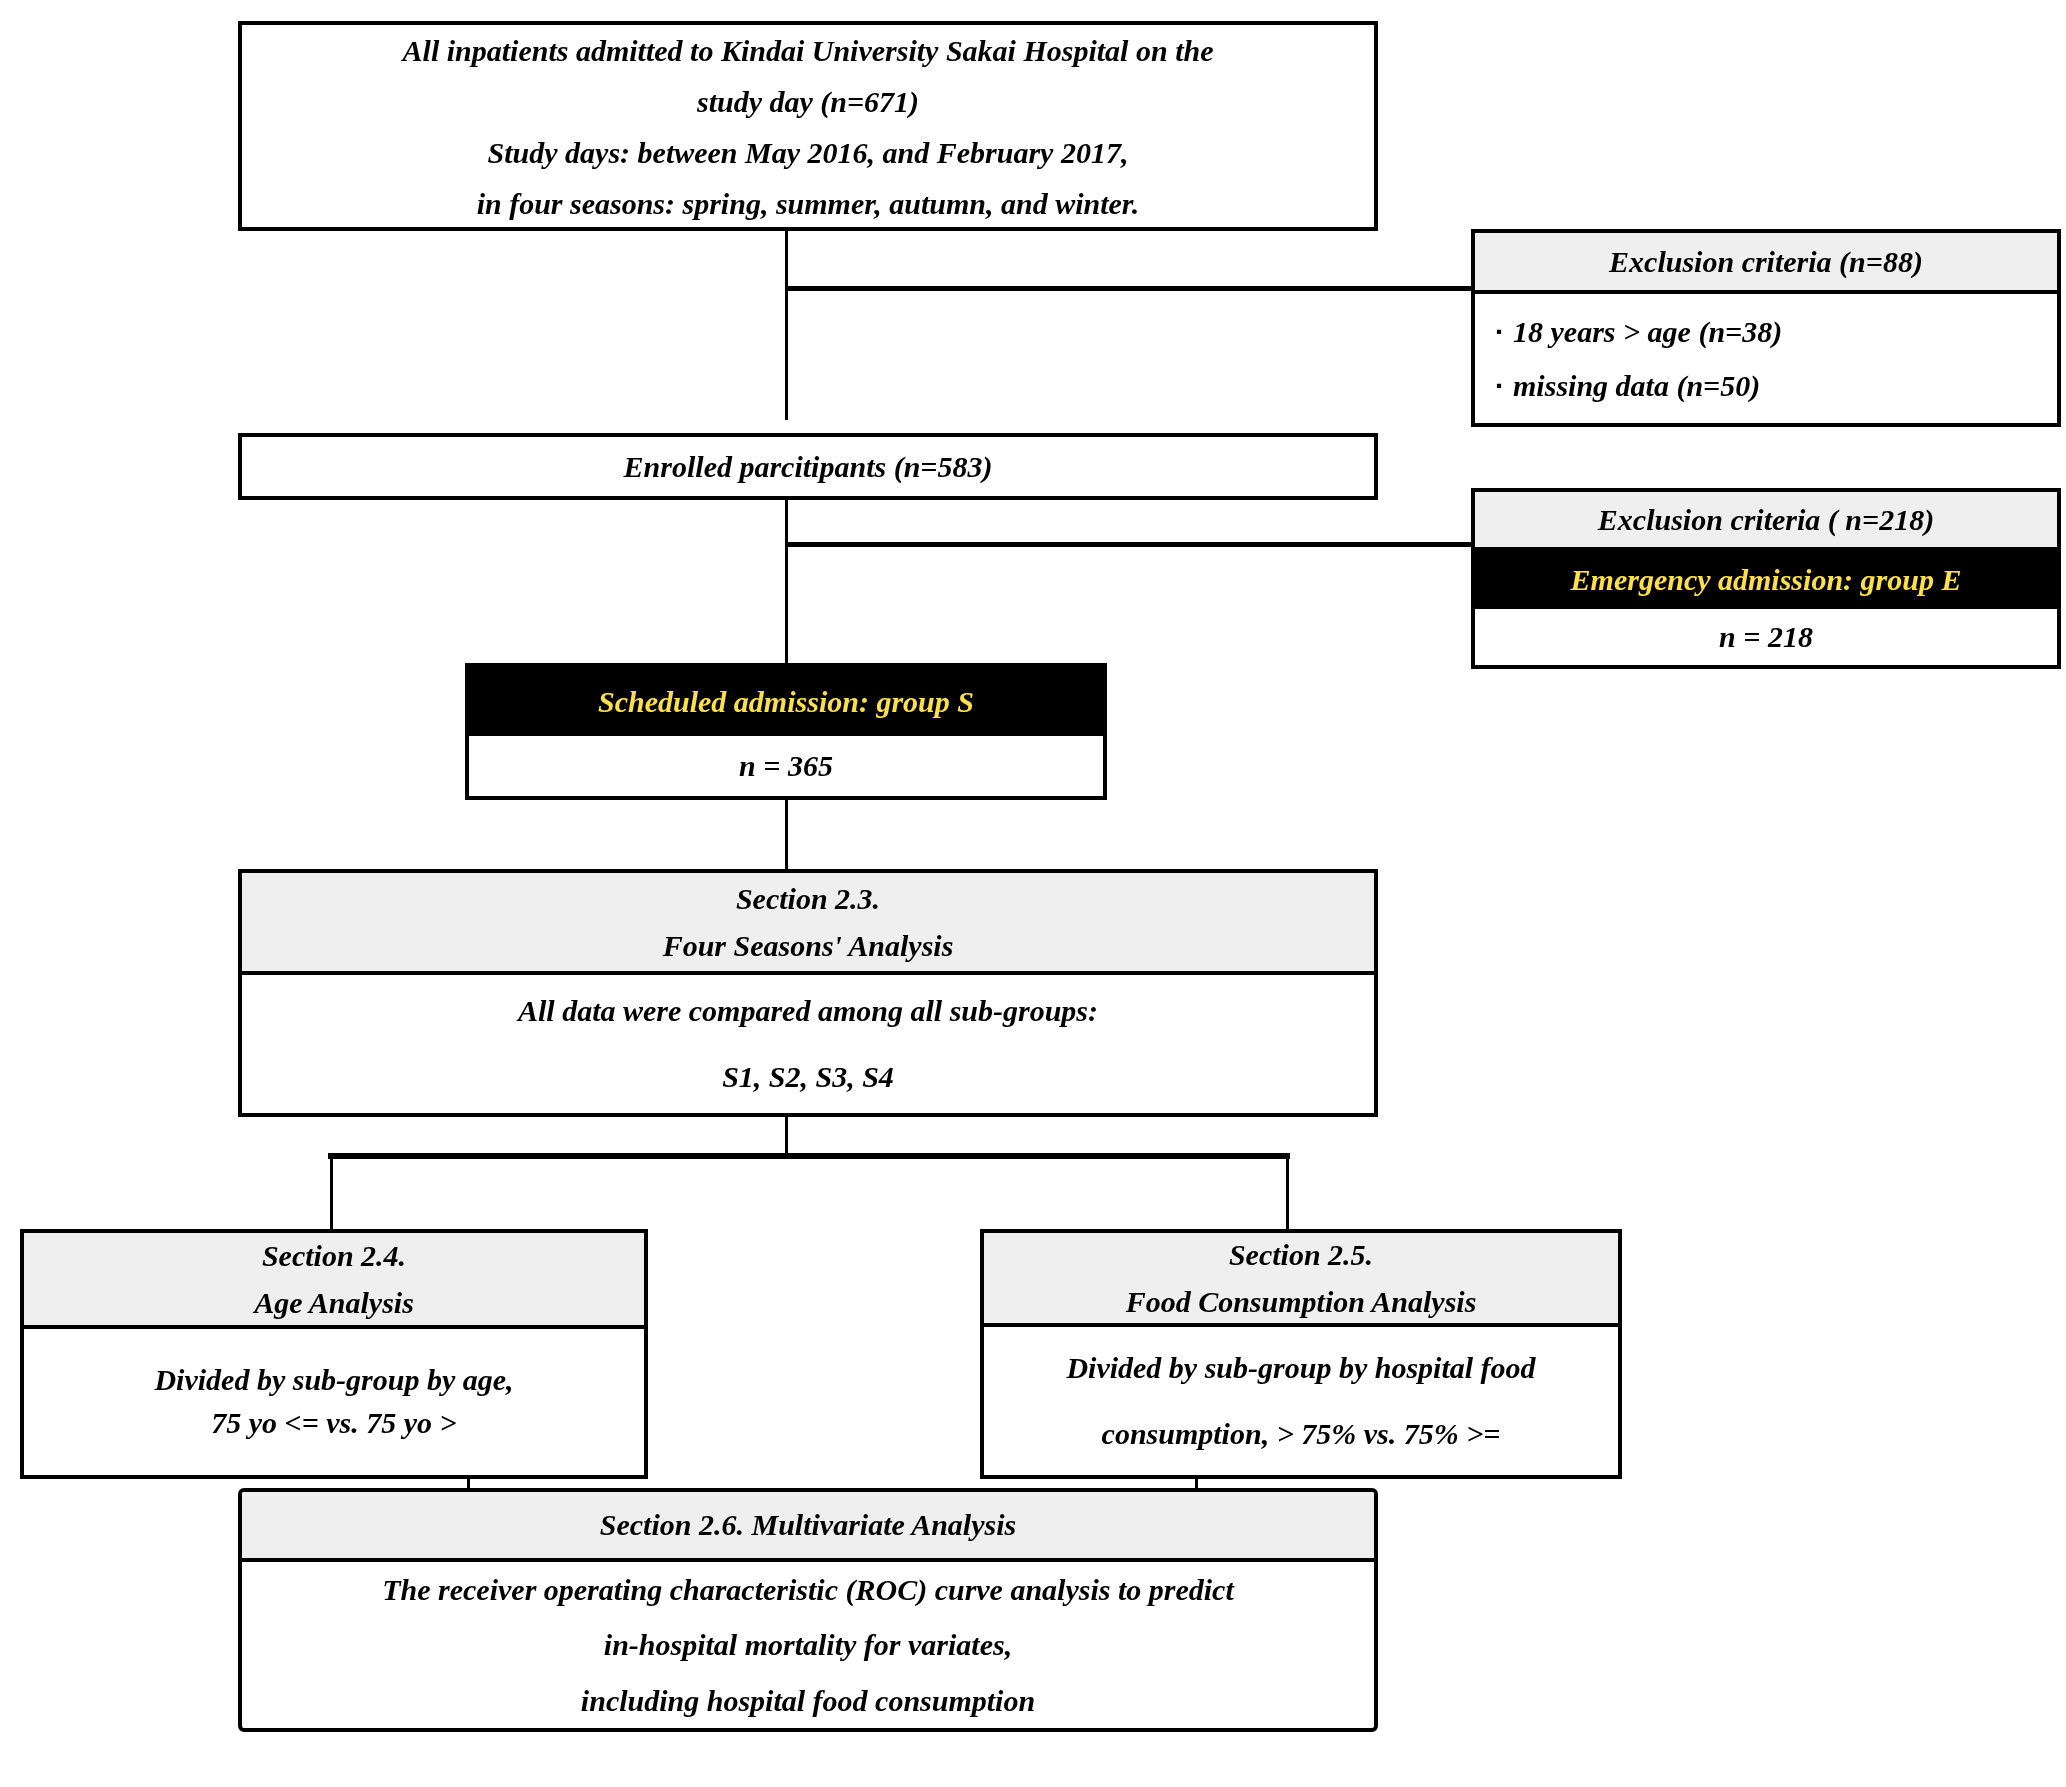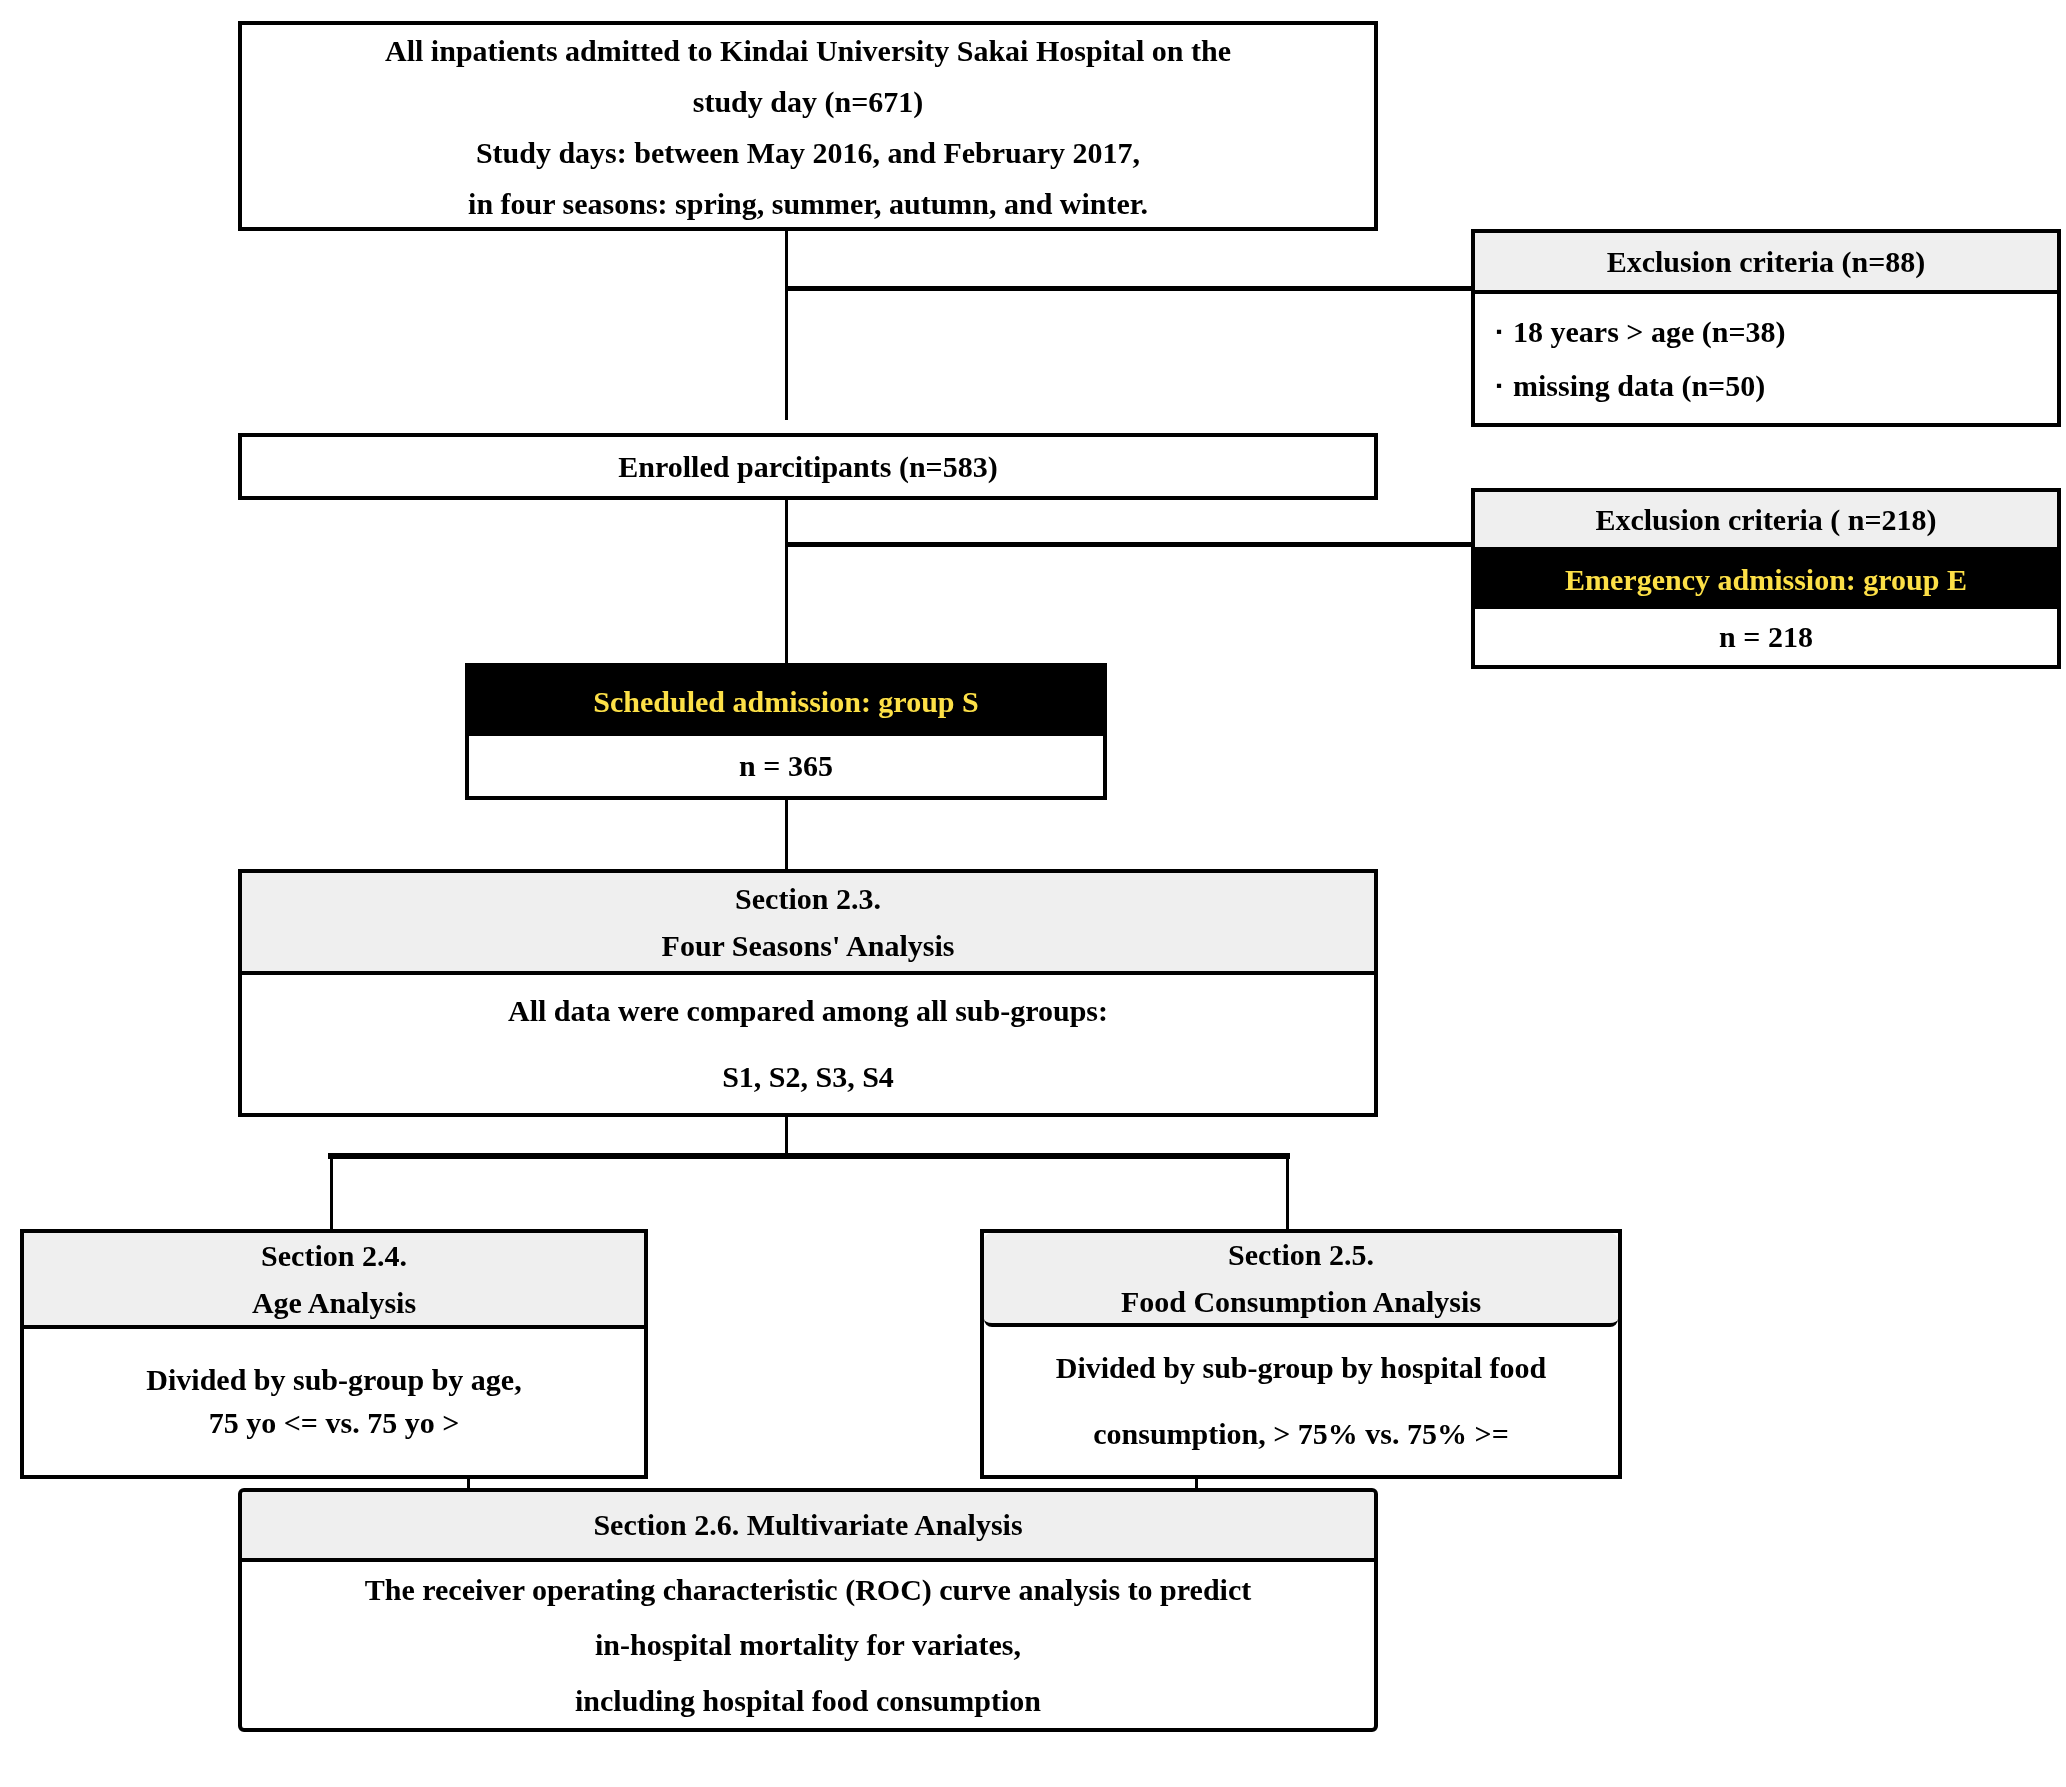--- a/index.html
+++ b/index.html
@@ -1,19 +1,19 @@
 <!DOCTYPE html>
 <html style="font-size:8px"><head>
 <meta charset="utf-8">
 <style>
   html,body{margin:0;padding:0;background:#ffffff;}
   .canvas{
     position:relative;width:2066px;height:1788px;background:#ffffff;
     font-family:"Liberation Serif","DejaVu Serif",serif;
-    font-weight:bold;color:#000;font-size:30px;
+    font-weight:bold;color:#000;font-size:30px;font-style:italic;
   }
   .box{
     position:absolute;box-sizing:border-box;border:4px solid #000;
     background:#fff;display:flex;flex-direction:column;overflow:hidden;
   }
   .row{
     box-sizing:border-box;display:flex;flex-direction:column;
     align-items:center;justify-content:center;text-align:center;width:100%;
   }
   .row.gray{background:#efefef;border-bottom:4px solid #000;}
@@ -117,21 +117,21 @@
       <div>Section 2.4.</div>
       <div>Age Analysis</div>
     </div>
     <div class="row grow lh14">
       <div>Divided by sub-group by age,</div>
       <div>75 yo &lt;= vs. 75 yo &gt;</div>
     </div>
   </div>
 
   <div class="box" style="left:980px;top:1229px;width:642px;height:250px;">
-    <div class="row gray lh16" style="height:94px;border-radius:8px;">
+    <div class="row gray lh16" style="height:94px;">
       <div>Section 2.5.</div>
       <div>Food Consumption Analysis</div>
     </div>
     <div class="row grow lh22">
       <div>Divided by sub-group by hospital food</div>
       <div>consumption, &gt; 75%  vs. 75% &gt;=</div>
     </div>
   </div>
 
   <div class="box" style="left:238px;top:1488px;width:1140px;height:244px;border-radius:6px;">

